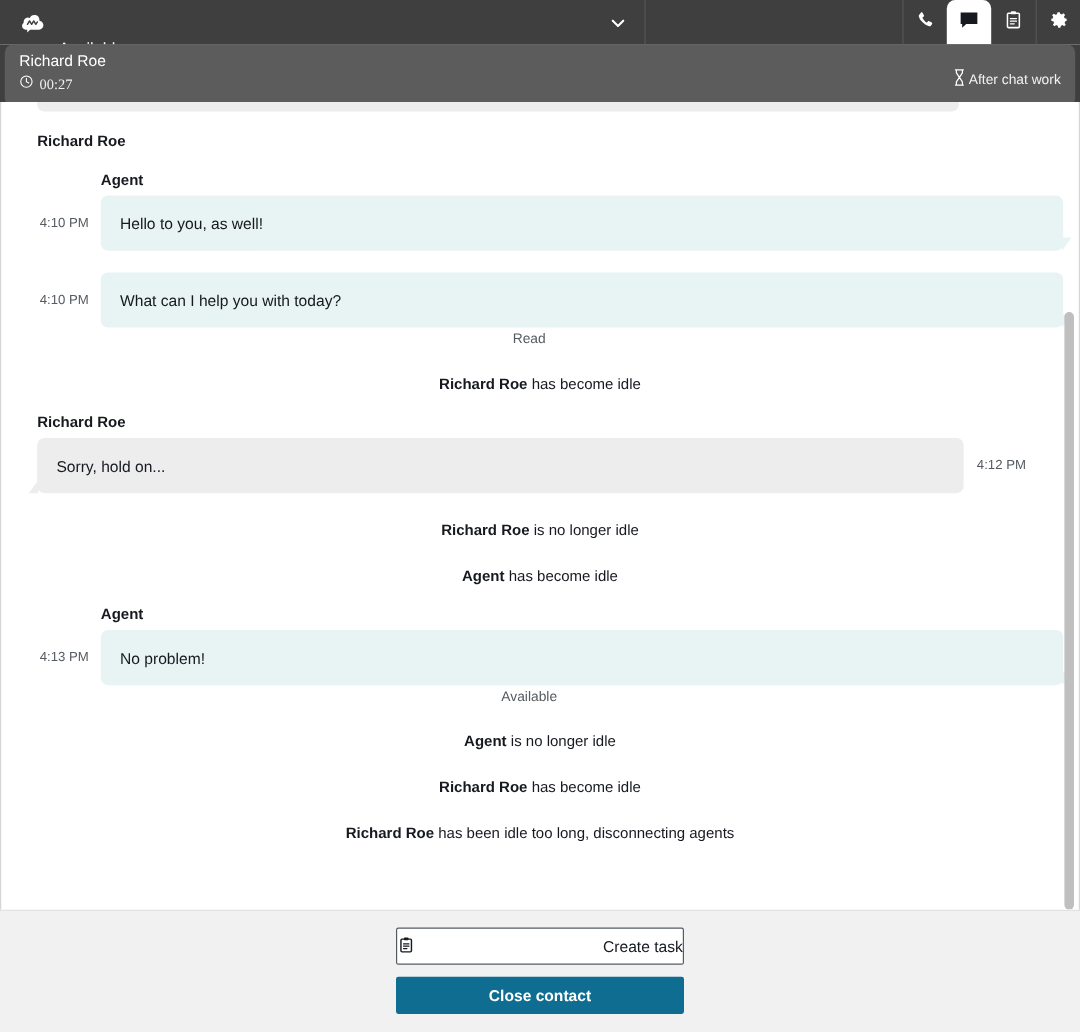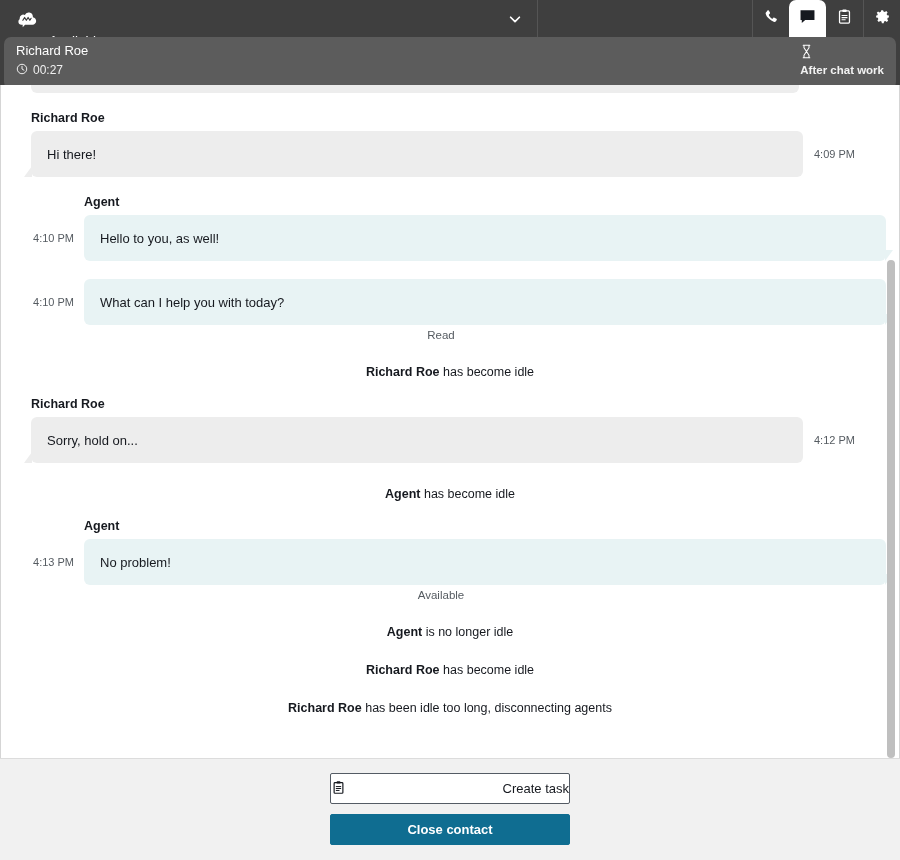--- a/index.html
+++ b/index.html
@@ -96,27 +96,26 @@
     background: #5c5c5c;
     border-radius: 7px;
     color: #ffffff;
     padding: 6px 12px 0 12px;
     display: flex;
     justify-content: space-between;
     cursor: pointer;
   }
   .cc-left { display: flex; flex-direction: column; gap: 3px; }
   .cc-name { font-size: 13px; color: #fff; }
-  .cc-timer-row { display: flex; align-items: center; gap: 5px; }
+  .cc-timer-row { display: flex; align-items: center; gap: 5px; font-family: Liberation Serif, serif; }
   .cc-timer { font-size: 12px; color: #f0f0f0; }
   .cc-right {
-    display: flex; flex-direction: column;
-    align-items: flex-start; gap: 1px;
+    display: flex; flex-direction: row;
+    align-items: center; gap: 1px;
     padding-top: 1px;
-    font-weight: bold;
   }
   .cc-state { font-size: 11.5px; color: #f2f2f2; }
 
   
   .transcript-wrap {
     flex: 1 1 auto;
     position: relative;
     background: #ffffff;
     border-left: 1px solid #d5d5d5;
     border-right: 1px solid #d5d5d5;
@@ -370,24 +369,20 @@
         <span class="cc-state">After chat work</span>
       </div>
     </div>
   </div>
 
   <div class="transcript-wrap">
     <div class="transcript" id="transcript">
         <div class="clip-top"></div>
         <div class="row-cust">
           <div class="cust-name">Richard Roe</div>
-          <div class="cust-line">
-            <div class="bubble-cust">Hi there!</div>
-            <div class="ts-right">4:09 PM</div>
-          </div>
         </div>
         <div class="row-agent">
           <div class="agent-name">Agent</div>
           <div class="agent-line">
             <div class="ts-left">4:10 PM</div>
             <div class="bubble-agent">Hello to you, as well!</div>
           </div>
         </div>
         <div class="row-agent">
           <div class="agent-line">
@@ -397,20 +392,21 @@
           <div class="receipt">Read</div>
         </div>
         <div class="sys-event"><span class="who">Richard Roe</span> <span class="what">has become idle</span></div>
         <div class="row-cust">
           <div class="cust-name">Richard Roe</div>
           <div class="cust-line">
             <div class="bubble-cust">Sorry, hold on...</div>
             <div class="ts-right">4:12 PM</div>
           </div>
         </div>
+        <div class="sys-event"><span class="who">Richard Roe</span> <span class="what">is no longer idle</span></div>
         <div class="sys-event"><span class="who">Agent</span> <span class="what">has become idle</span></div>
         <div class="row-agent">
           <div class="agent-name">Agent</div>
           <div class="agent-line">
             <div class="ts-left">4:13 PM</div>
             <div class="bubble-agent">No problem!</div>
           </div>
           <div class="receipt">Available</div>
         </div>
         <div class="sys-event"><span class="who">Agent</span> <span class="what">is no longer idle</span></div>

